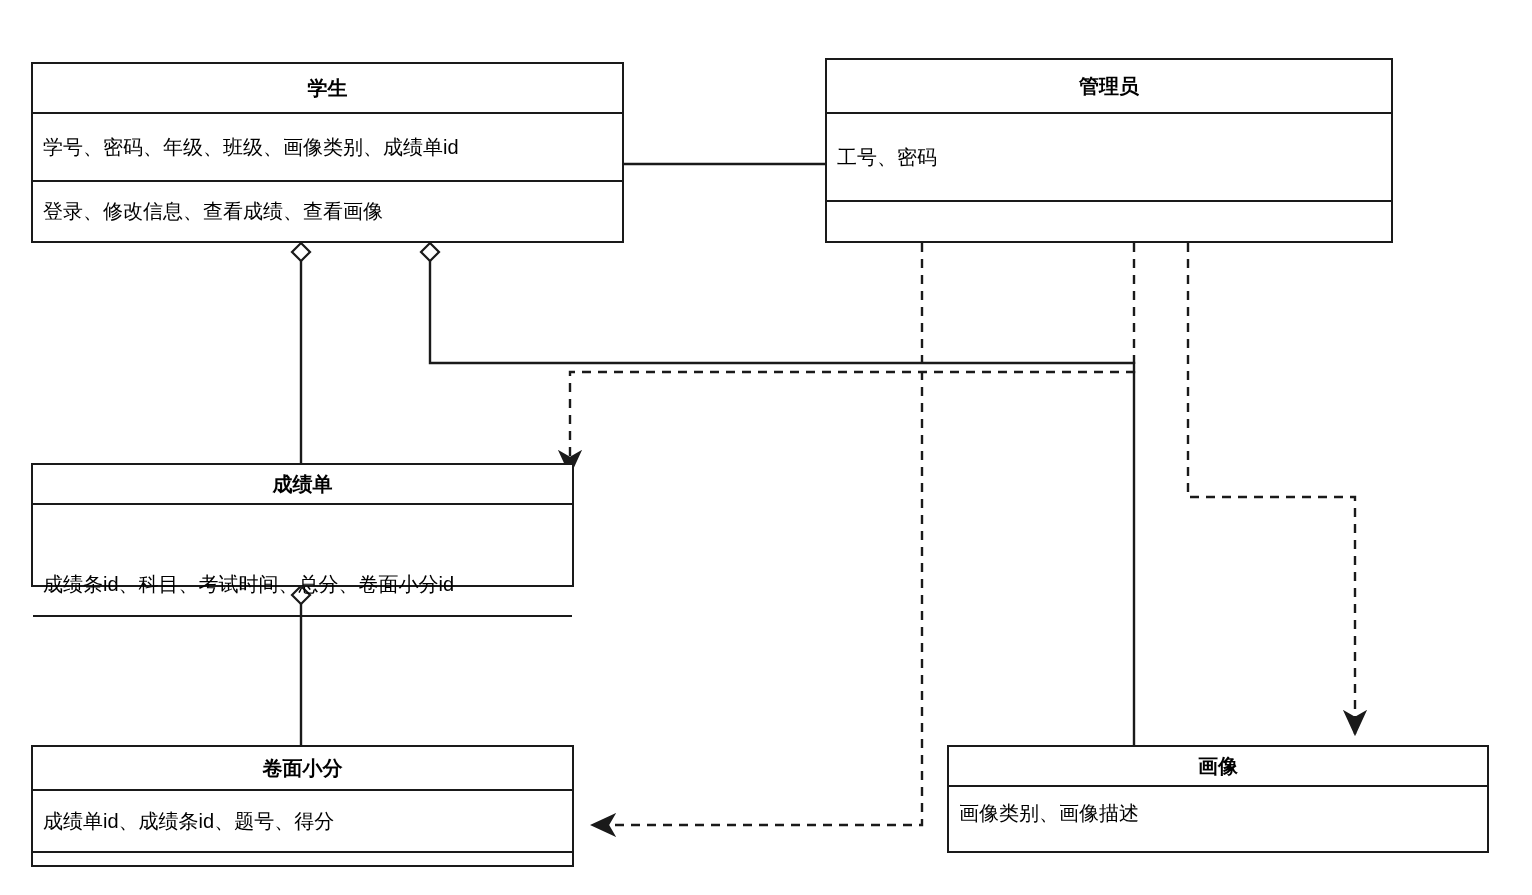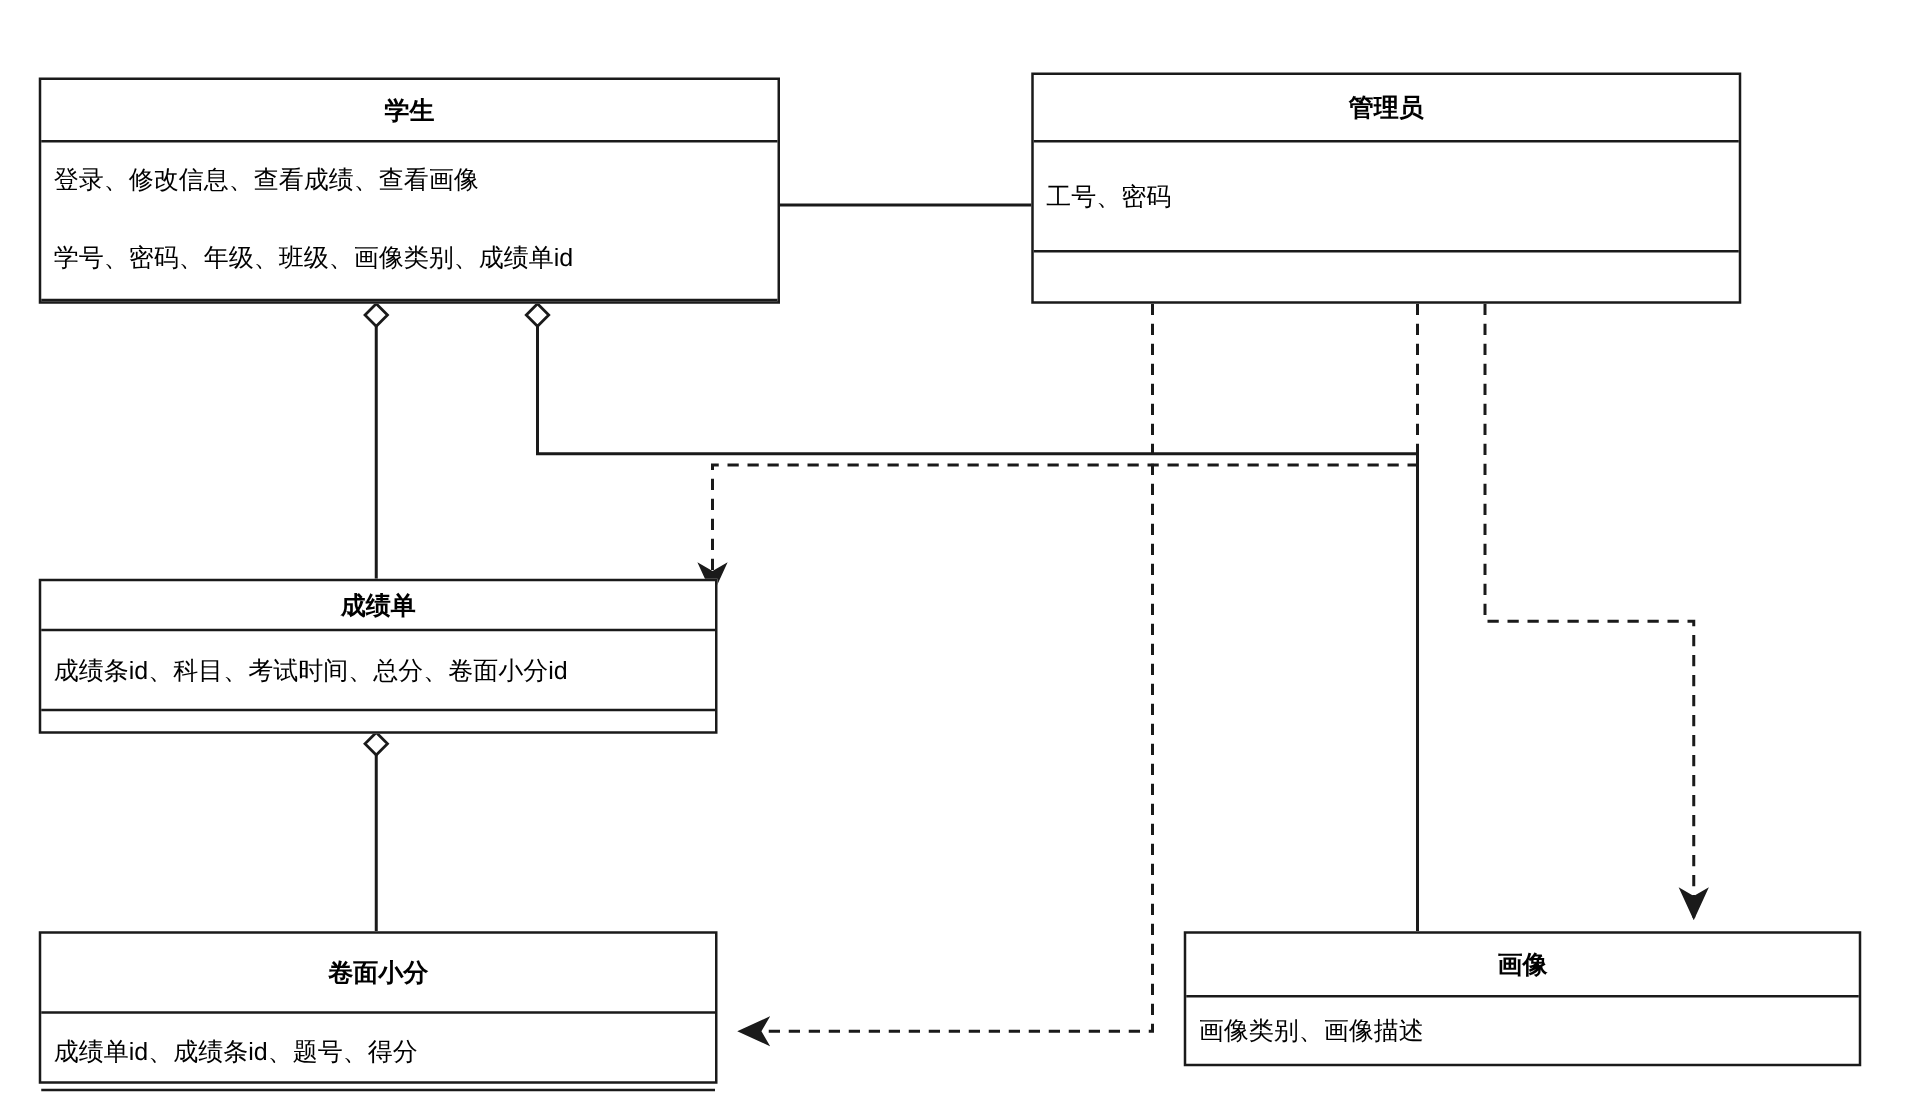--- a/index.html
+++ b/index.html
@@ -99,39 +99,39 @@
       <polyline points="922,243 922,825 592,825" fill="none" stroke="#1a1a1a" stroke-width="2.4" stroke-dasharray="9 7" marker-end="url(#arrow-filled)"></polyline>
     </g>
 
     <g>
       <polyline points="1188,243 1188,497 1355,497 1355,734" fill="none" stroke="#1a1a1a" stroke-width="2.4" stroke-dasharray="9 7" marker-end="url(#arrow-filled)"></polyline>
     </g>
   </svg>
 
   <div class="uml-class" style="left:31px; top:62px; width:593px; height:181px;">
     <div class="uml-name" style="height:50px;">学生</div>
+    <div class="uml-compartment divided" style="height:68px;">学号、密码、年级、班级、画像类别、成绩单id</div>
     <div class="uml-compartment" style="height:59px;">登录、修改信息、查看成绩、查看画像</div>
-    <div class="uml-compartment divided" style="height:68px;">学号、密码、年级、班级、画像类别、成绩单id</div>
   </div>
 
   <div class="uml-class" style="left:825px; top:58px; width:568px; height:185px;">
     <div class="uml-name" style="height:54px;">管理员</div>
     <div class="uml-compartment divided" style="height:88px;">工号、密码</div>
   </div>
 
   <div class="uml-class" style="left:31px; top:463px; width:543px; height:124px;">
     <div class="uml-name" style="height:40px;">成绩单</div>
-    <div class="uml-compartment divided" style="height:64px;">成绩条id、科目、考试时间、总分、卷面小分id</div>
+    <div class="uml-compartment divided" style="height:64px;margin-top:48px;">成绩条id、科目、考试时间、总分、卷面小分id</div>
     <div class="uml-compartment empty-strip" style="height:8px;"></div>
   </div>
 
   <div class="uml-class" style="left:31px; top:745px; width:543px; height:122px;">
-    <div class="uml-name" style="height:64px;">卷面小分</div>
+    <div class="uml-name" style="height:44px;">卷面小分</div>
     <div class="uml-compartment divided" style="height:62px;">成绩单id、成绩条id、题号、得分</div>
     <div class="uml-compartment empty-strip" style="height:8px;"></div>
   </div>
 
   <div class="uml-class" style="left:947px; top:745px; width:542px; height:108px;">
-    <div class="uml-name" style="height:51px;">画像</div>
+    <div class="uml-name" style="height:40px;">画像</div>
     <div class="uml-compartment" style="height:52px;">画像类别、画像描述</div>
   </div>
 
 </div>
 
 </body></html>

